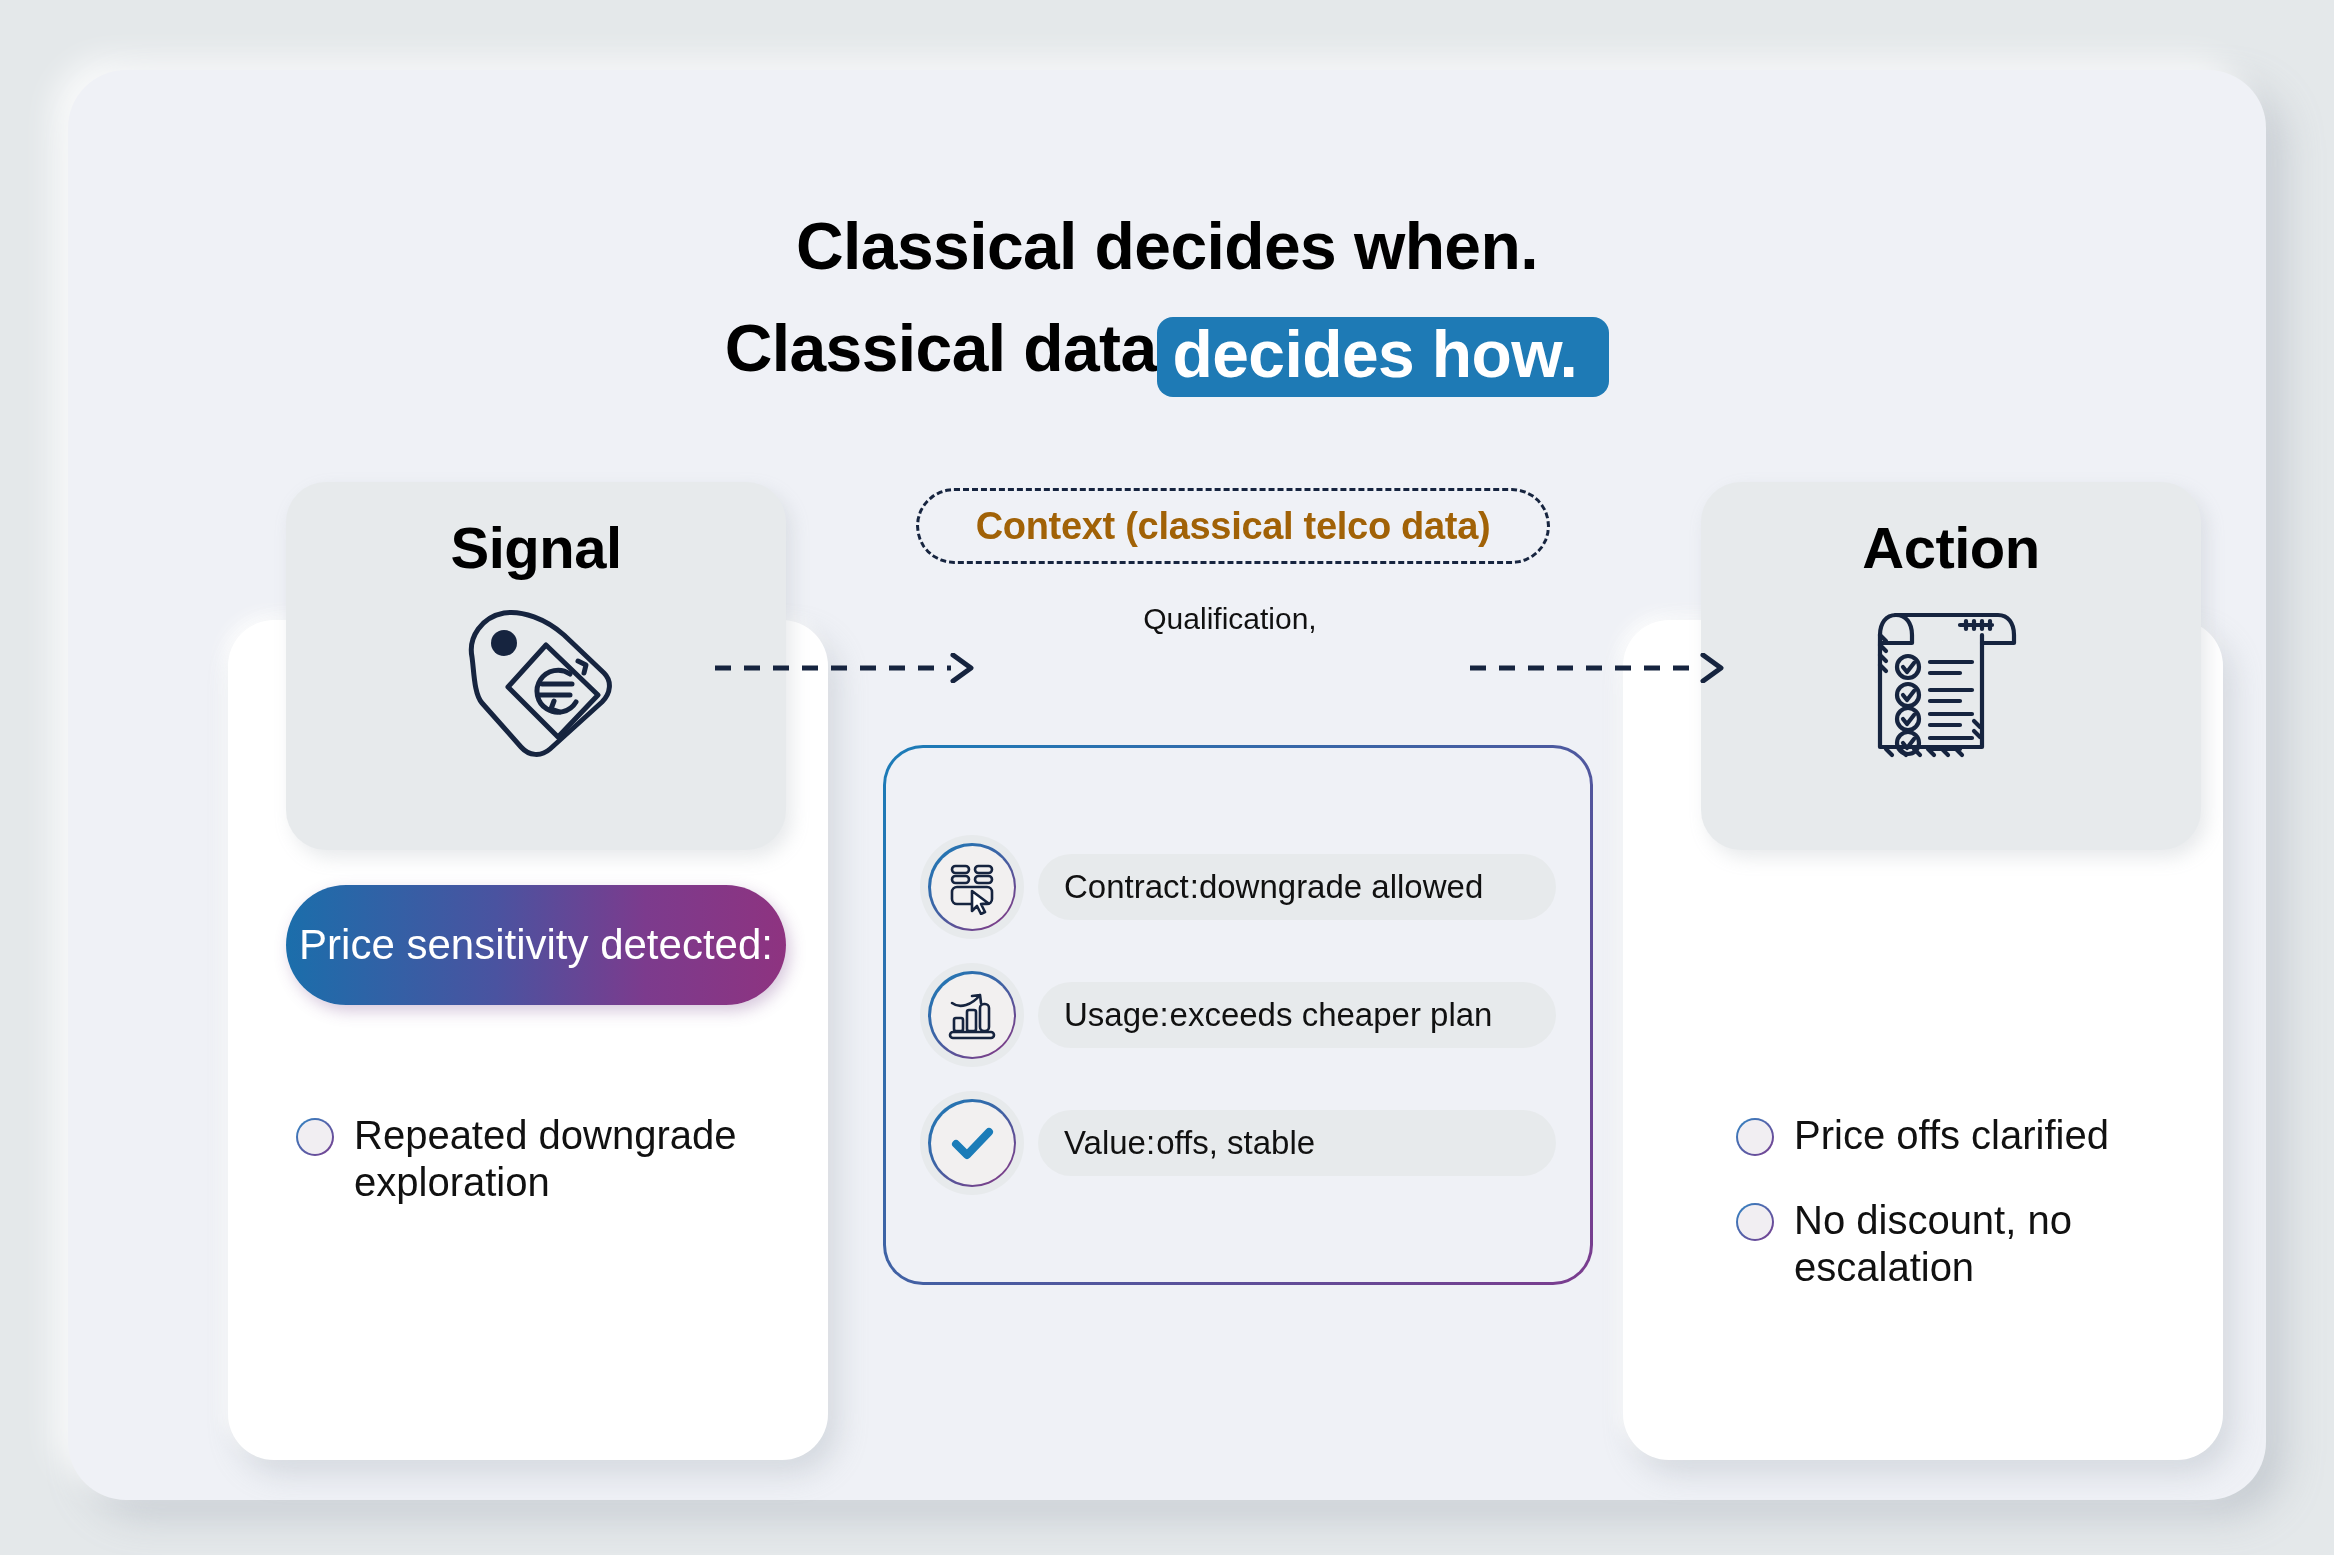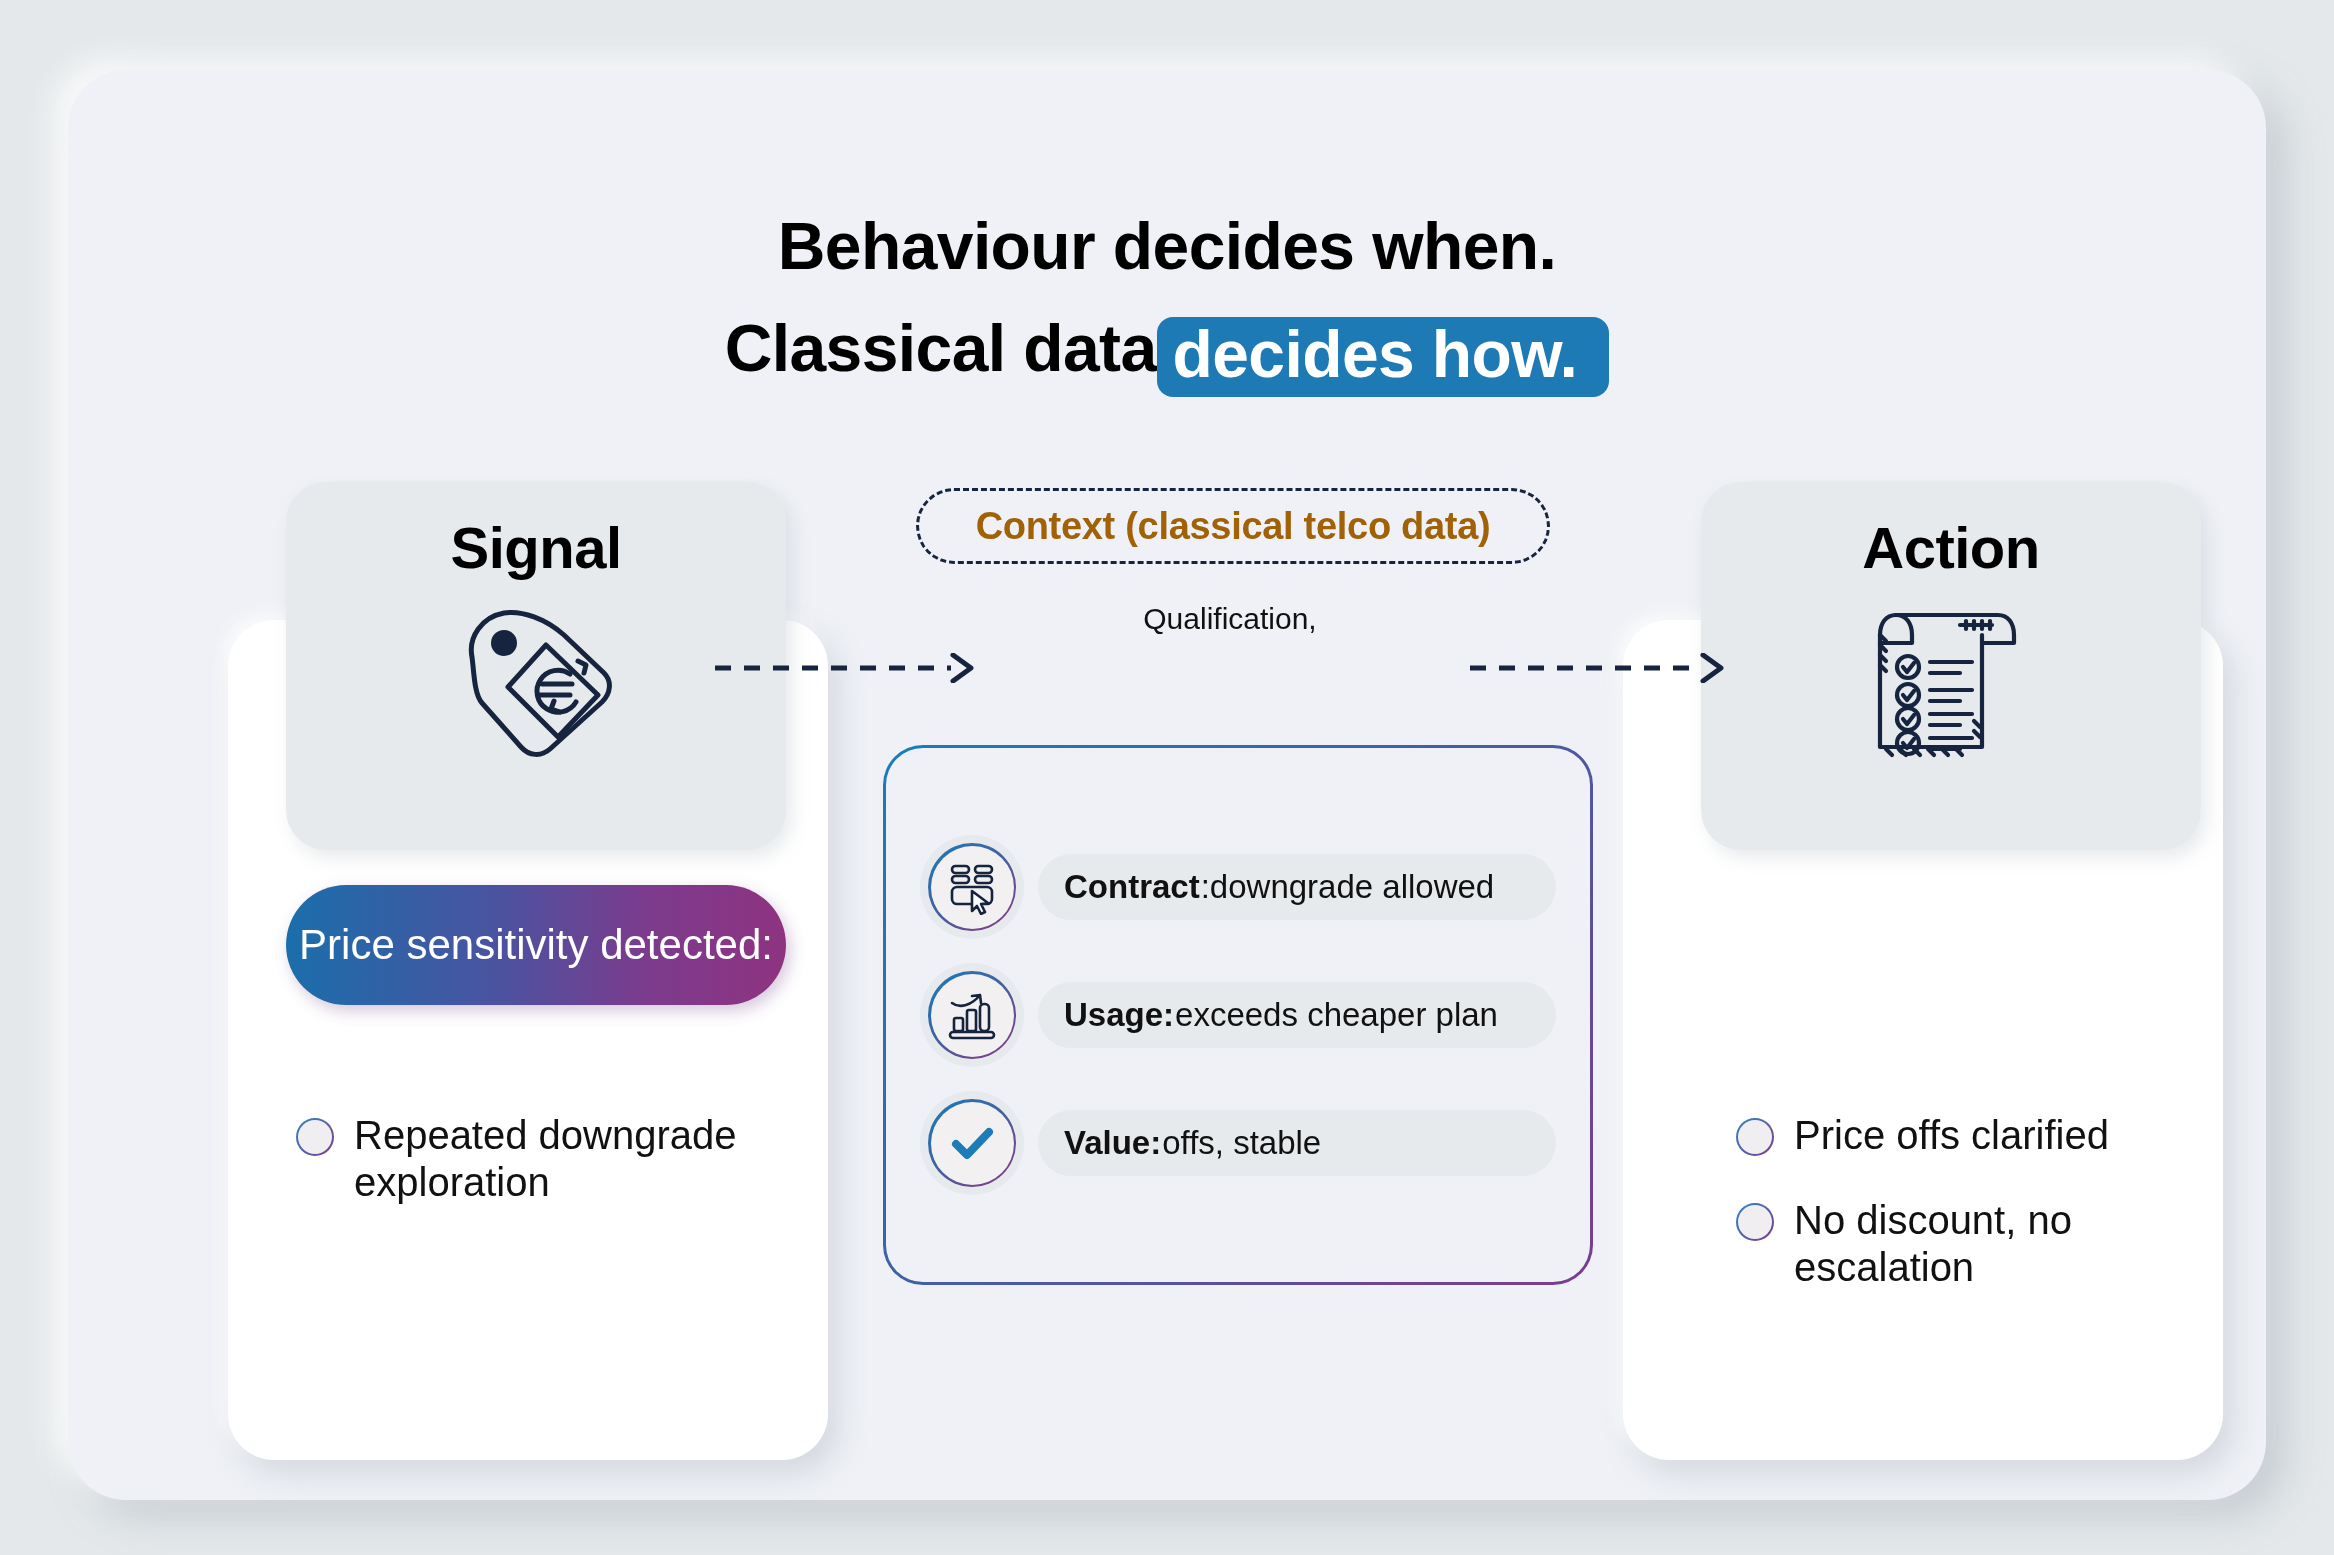--- a/index.html
+++ b/index.html
@@ -241,31 +241,31 @@
     background: #e7eaec;
     border-radius: 999px;
     height: 66px;
     display: flex;
     align-items: center;
     padding: 0 26px;
     font-size: 33px;
     color: #111;
     box-sizing: border-box;
   }
-  .ctx-label b { font-weight: bold; margin-right: 1px; }
+  .ctx-label b { font-weight: normal; margin-right: 1px; }
 
   svg { display: block; }
 </style>
 </head>
 <body>
 
 <div class="stage">
 
   <div class="headline">
-    <span>Behaviour decides when.</span>
+    <span>Classical decides when.</span>
     <span class="line2">
       <span>Classical data</span><span class="hl-highlight">decides how.</span>
     </span>
   </div>
 
   <div class="side-card left"></div>
 
   <div class="side-card right"></div>
 
   <div class="head-panel left">

